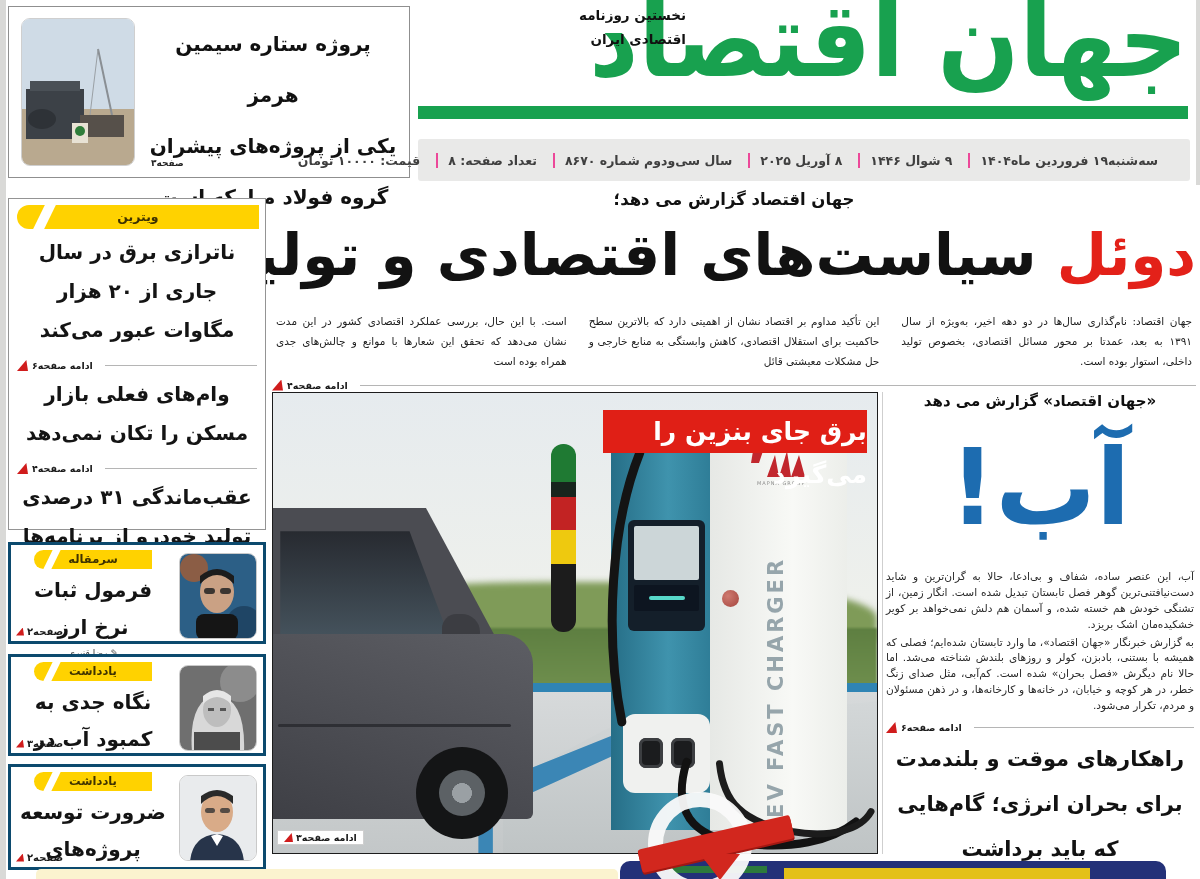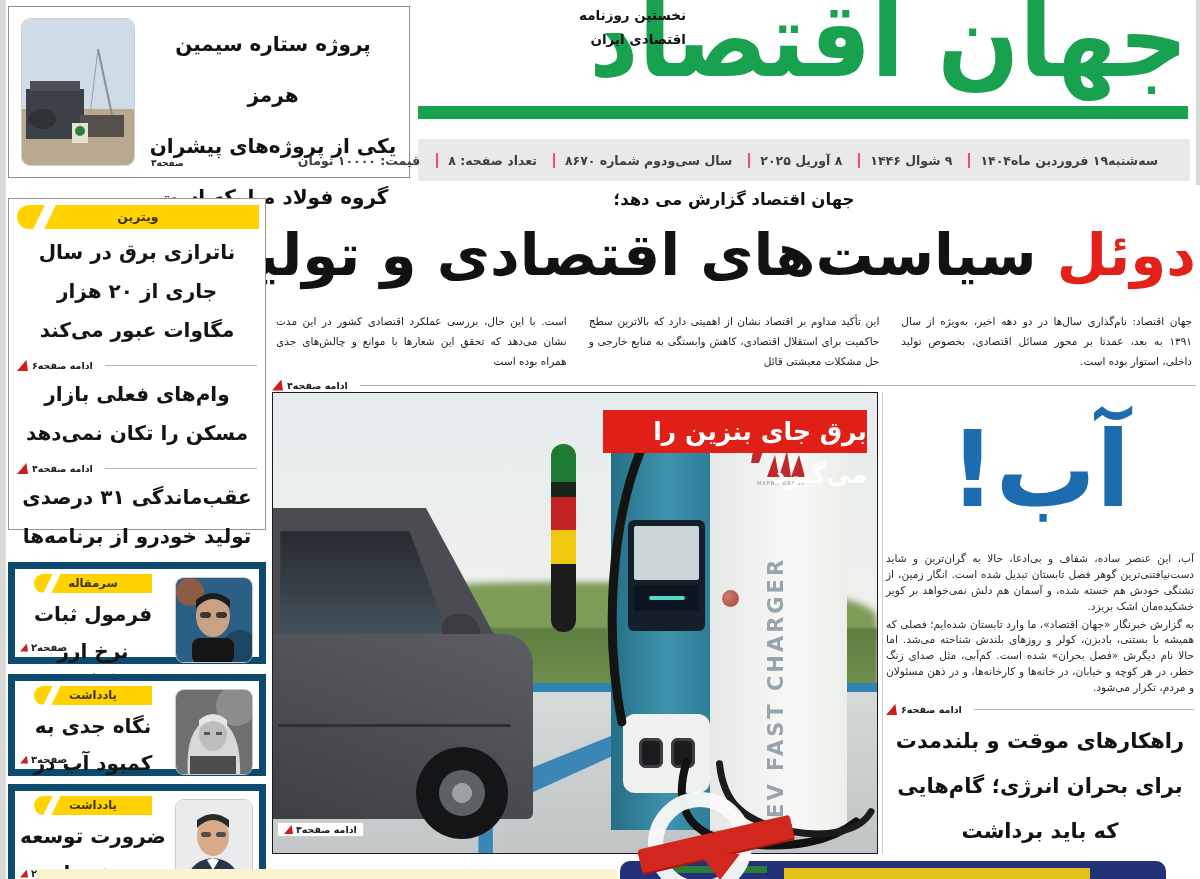--- a/index.html
+++ b/index.html
@@ -55,21 +55,21 @@
   .vitrin{left:8px;top:198px;width:258px;height:332px;border:1px solid #949494;background:#fff;}
   .ytab{position:relative;height:24px;background:#ffd200;border-radius:12px 0 0 12px;
         text-align:center;font-size:12.5px;font-weight:bold;color:#3e3200;line-height:24px;}
   .ytab::after{content:'';position:absolute;left:22px;top:0;bottom:0;width:11px;background:#fff;
                transform:skewX(-26deg);}
   .vitrin .ytab{margin:6px 6px 0 8px;}
   .v-item-title{padding:4px 10px 0;font-size:20px;font-weight:bold;text-align:center;
                 line-height:1.95;color:#141414;}
   .v-cont{padding:2px 8px 0;}
 
-  .op-box{left:8px;width:258px;border:7px solid #0c4a6e;background:#fff;margin-top:20px;}
+  .op-box{left:8px;width:258px;border:3px solid #0c4a6e;background:#fff;}
   .op1{top:542px;height:102px;} .op2{top:654px;height:102px;} .op3{top:764px;height:106px;}
   .op-photo{position:absolute;right:6px;top:8px;width:78px;height:86px;border-radius:9px;
             overflow:hidden;border:1px solid #c9c9c9;}
   .op-main{position:absolute;left:4px;right:92px;top:5px;bottom:4px;display:flex;
            flex-direction:column;align-items:center;}
   .op-main .ytab{height:19px;line-height:19px;font-size:11.5px;width:118px;border-radius:10px 0 0 10px;}
   .op-main .ytab::after{left:14px;width:8px;}
   .op-title{font-size:20px;font-weight:bold;text-align:center;line-height:1.85;color:#141414;
             margin-top:3px;}
   .op-author{display:flex;align-items:center;gap:3px;font-size:9px;color:#333;margin-top:2px;}
@@ -139,21 +139,21 @@
   .ch-screen-bot i{display:block;width:55%;height:4px;background:#57d8c9;border-radius:2px;}
   .ch-sockets{position:absolute;left:5%;bottom:9%;width:37%;height:19%;background:#f0f1ef;
               border-radius:12px;display:flex;align-items:center;justify-content:center;gap:8px;}
   .ch-plug{width:24px;height:30px;border-radius:7px;background:#1b1c1e;
            box-shadow:inset 0 0 0 3px #3c3e41;}
   .ph-cables{position:absolute;inset:0;}
   
   .ph-banner{position:absolute;top:17px;right:10px;width:264px;height:43px;background:#e01f16;
              color:#fff;font-size:25px;font-weight:bold;line-height:43px;}
   
-  .ph-cont{position:absolute;left:4px;bottom:16px;background:#fff;border:1px solid #cfcfcf;
+  .ph-cont{position:absolute;left:4px;bottom:8px;background:#fff;border:1px solid #cfcfcf;
            padding:1px 6px;direction:ltr;display:flex;align-items:center;}
   .ph-cont .cont-flag{width:9px;height:9px;margin-right:3px;}
 
   
   .wm{left:642px;top:792px;width:150px;height:86px;z-index:5;pointer-events:none;}
   .wm-ring{position:absolute;left:6px;top:0;width:104px;height:104px;border-radius:50%;
            border:15px solid rgba(250,250,250,.95);}
   .wm-ribbon{position:absolute;left:-4px;top:40px;width:156px;height:24px;background:#d2271e;
              transform:rotate(-13deg);border-radius:3px;box-shadow:0 2px 0 #a31812;}
   .wm-arrow{position:absolute;left:58px;top:62px;width:40px;height:26px;background:#d2271e;
@@ -418,20 +418,21 @@
 
   <div class="abs wm">
     <div class="wm-ring"></div>
     <div class="wm-ribbon"></div>
     <div class="wm-arrow"></div>
   </div>
 
   <div class="abs vdiv"></div>
 
   <div class="abs rcol">
+    <div class="r-kicker">«جهان اقتصاد» گزارش می دهد</div>
     <div class="r-water">آب!</div>
     <div class="r-body">
       <p>آب، این عنصر ساده، شفاف و بی‌ادعا، حالا به گران‌ترین و شاید دست‌نیافتنی‌ترین گوهر فصل تابستان تبدیل شده است. انگار زمین، از تشنگی خودش هم خسته شده، و آسمان هم دلش نمی‌خواهد بر کویر خشکیده‌مان اشک بریزد.</p>
       <p>به گزارش خبرنگار «جهان اقتصاد»، ما وارد تابستان شده‌ایم؛ فصلی که همیشه با بستنی، بادبزن، کولر و روزهای بلندش شناخته می‌شد. اما حالا نام دیگرش «فصل بحران» شده است. کم‌آبی، مثل صدای زنگ خطر، در هر کوچه و خیابان، در خانه‌ها و کارخانه‌ها، و در ذهن مسئولان و مردم، تکرار می‌شود.</p>
     </div>
     <div class="cont-row">
       <span class="cont-flag"></span>
       <span class="cont-label">ادامه صفحه۶</span>
       <span class="cont-line"></span>
     </div>

